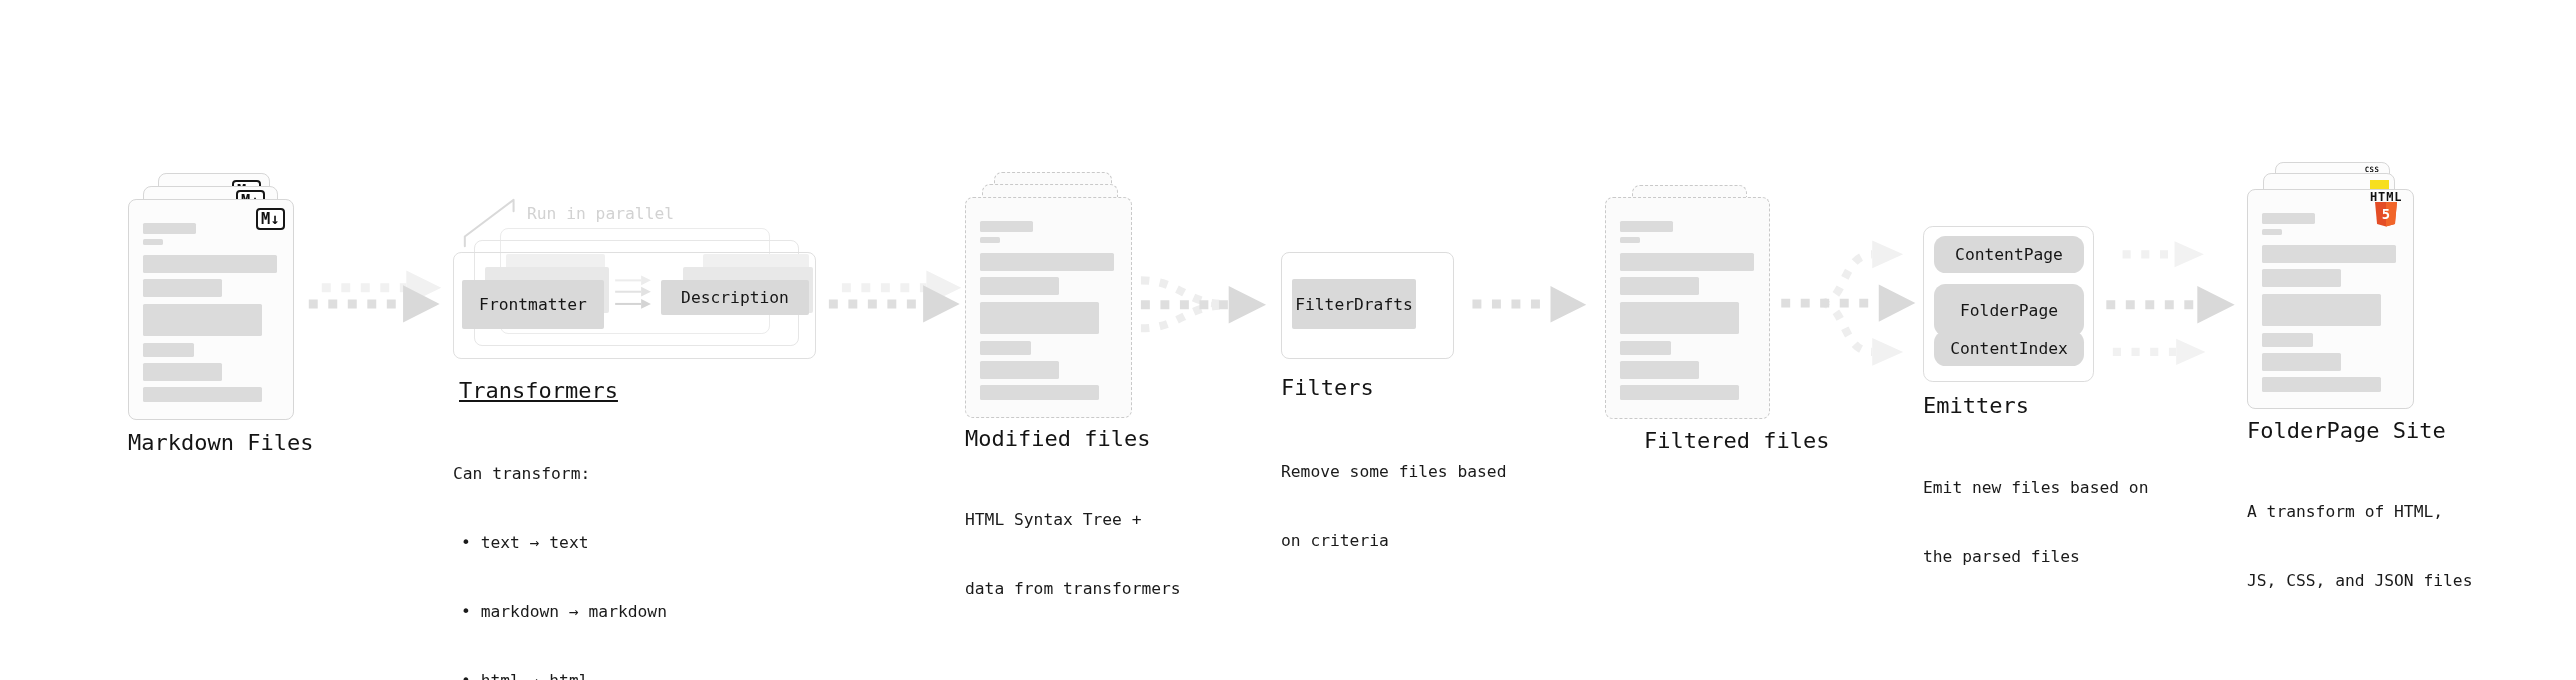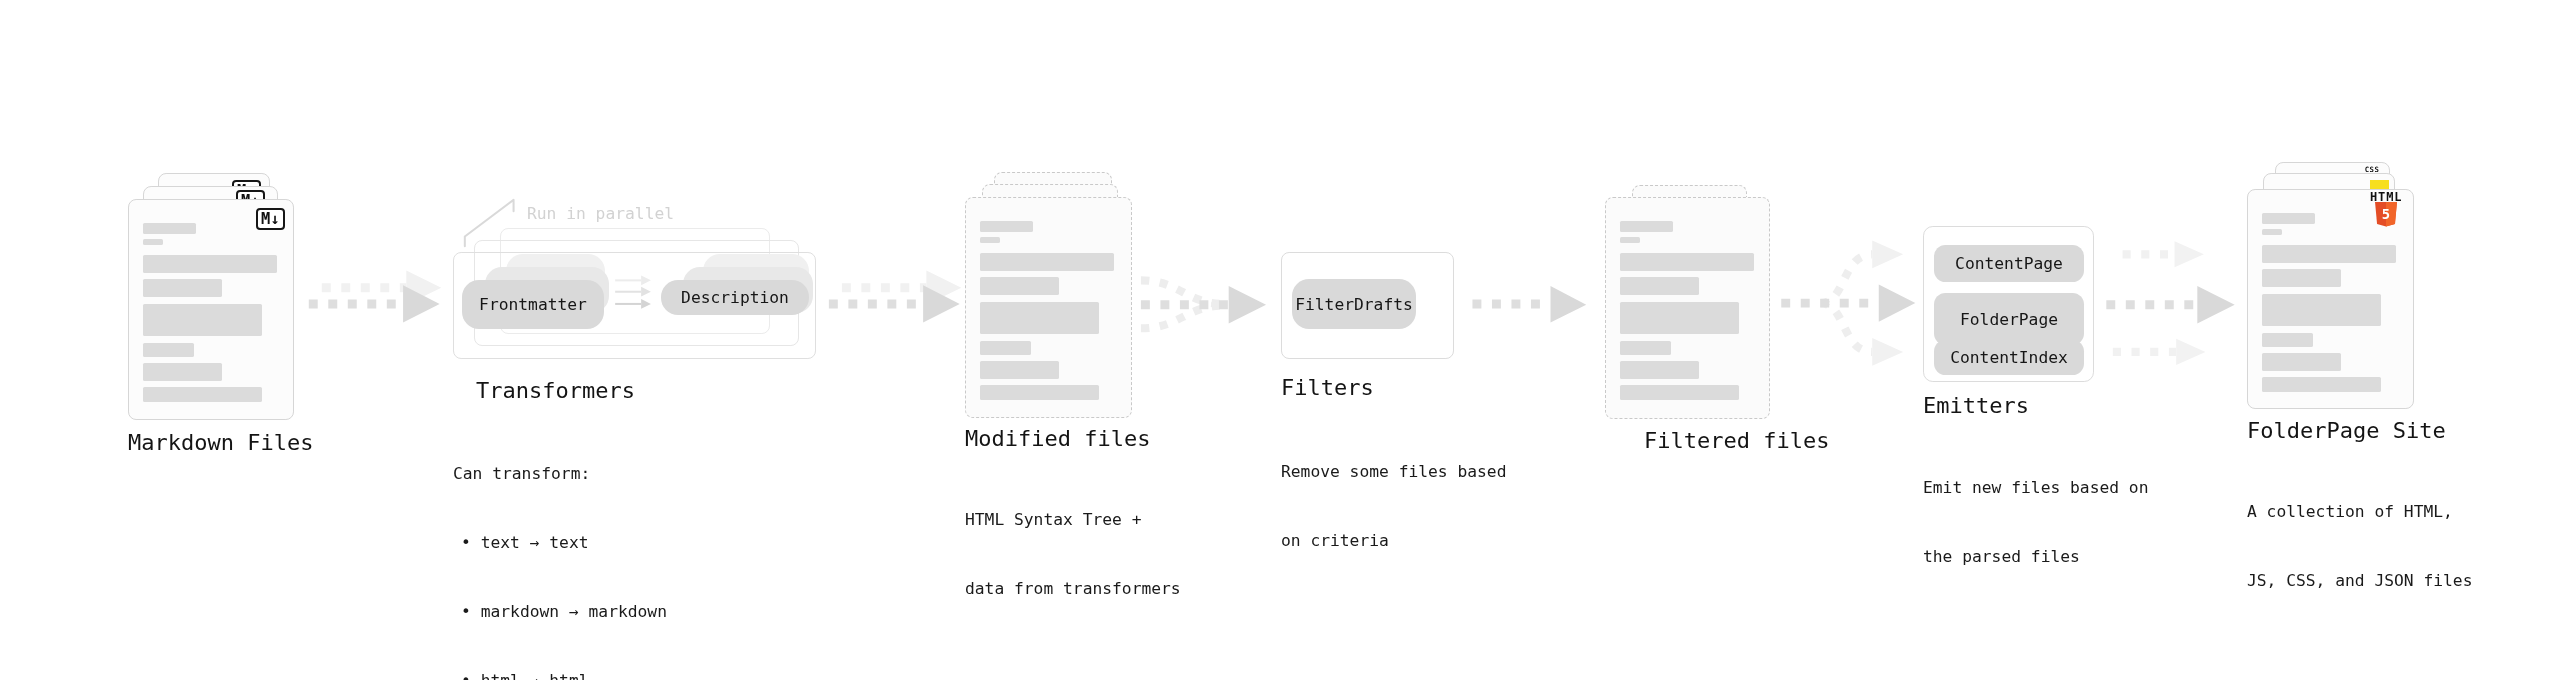--- a/index.html
+++ b/index.html
@@ -48,48 +48,48 @@
   .js-badge{position:absolute;top:5.7px;right:4.9px;width:18.7px;height:9px;background:#F7DF1E;}
   .html5-badge{position:absolute;top:3.3px;right:10.6px;width:32.5px;text-align:center;}
   .html5-word{font-size:12px;font-weight:bold;letter-spacing:0.8px;color:#111;line-height:9px;}
 
   
   .frame{position:absolute;border:1.6px solid #e0e0e0;border-radius:8.1px;box-sizing:border-box;background:transparent;}
   .t-back{left:500px;top:228px;width:270px;height:106px;border-color:#ebebeb;}
   .t-mid{left:474px;top:240px;width:325px;height:106px;border-color:#e6e6e6;}
   .t-front{left:453px;top:252px;width:363px;height:107px;border-color:#dfdfdf;}
 
-  .pill{position:absolute;background:#d9d9d9;border-radius:17px;display:flex;align-items:center;
+  .pill{position:absolute;background:#d9d9d9;border-radius:2px;display:flex;align-items:center;
         justify-content:center;font-size:16.3px;color:#161616;}
   .ghost1{background:#e8e8e8;}
   .ghost2{background:#f0f0f0;}
   .p-fm-g2{left:506px;top:254px;width:99px;height:41px;}
   .p-fm-g1{left:485px;top:267px;width:124px;height:46px;}
   .p-fm{left:462px;top:280px;width:142px;height:49px;}
   .p-de-g2{left:703px;top:254px;width:106px;height:41px;}
   .p-de-g1{left:683px;top:267px;width:130px;height:46px;}
   .p-de{left:661px;top:280px;width:148px;height:35px;}
 
   .note{position:absolute;left:527px;top:204px;font-size:16.3px;color:#d2d2d2;}
 
   
   .filters-frame{left:1281px;top:252px;width:173px;height:107px;border-color:#dcdcdc;}
   .p-filter{left:1292px;top:279px;width:124px;height:50px;}
 
   
   .emitters-frame{left:1923px;top:226px;width:171px;height:156px;border-color:#dcdcdc;border-radius:9.8px;}
-  .e-pill{border-radius:11.4px;left:1934px;width:150px;margin-top:9px;}
+  .e-pill{border-radius:11.4px;left:1934px;width:150px;}
   .p-e1{top:236px;height:37px;}
   .p-e2{top:284px;height:52px;}
   .p-e3{top:331px;height:35px;}
 
   
   .stage-label{position:absolute;font-size:22px;line-height:26px;color:#141414;white-space:pre;}
   .l-s1{left:128px;top:430px;}
-  .l-s2{left:476px;top:378px;}
+  .l-s2{left:459px;top:378px;text-decoration:underline;}
   .l-s3{left:965px;top:426px;}
   .l-s4{left:1281px;top:375px;}
   .l-s5{left:1605px;top:428px;margin-left:39px;}
   .l-s6{left:1923px;top:393px;}
   .l-s7{left:2247px;top:418px;}
 
   .stage-desc{position:absolute;font-size:16.3px;line-height:23px;color:#1a1a1a;white-space:pre;}
   .d-s2{left:453px;top:416px;}
   .d-s3{left:965px;top:462px;}
   .d-s4{left:1281px;top:414px;}
@@ -288,19 +288,19 @@
         <div class="bar b3"></div>
         <div class="bar b4"></div>
         <div class="bar b5"></div>
         <div class="bar b6"></div>
         <div class="bar b7"></div>
         <div class="bar b8"></div>
       </div>
     </div>
     <div class="stage-label l-s7">FolderPage Site</div>
     <div class="stage-desc d-s7">
-      <div>A collection of HTML,</div>
+      <div>A transform of HTML,</div>
       <div>JS, CSS, and JSON files</div>
     </div>
   </div>
 
 </div>
 
 
 </body></html>

